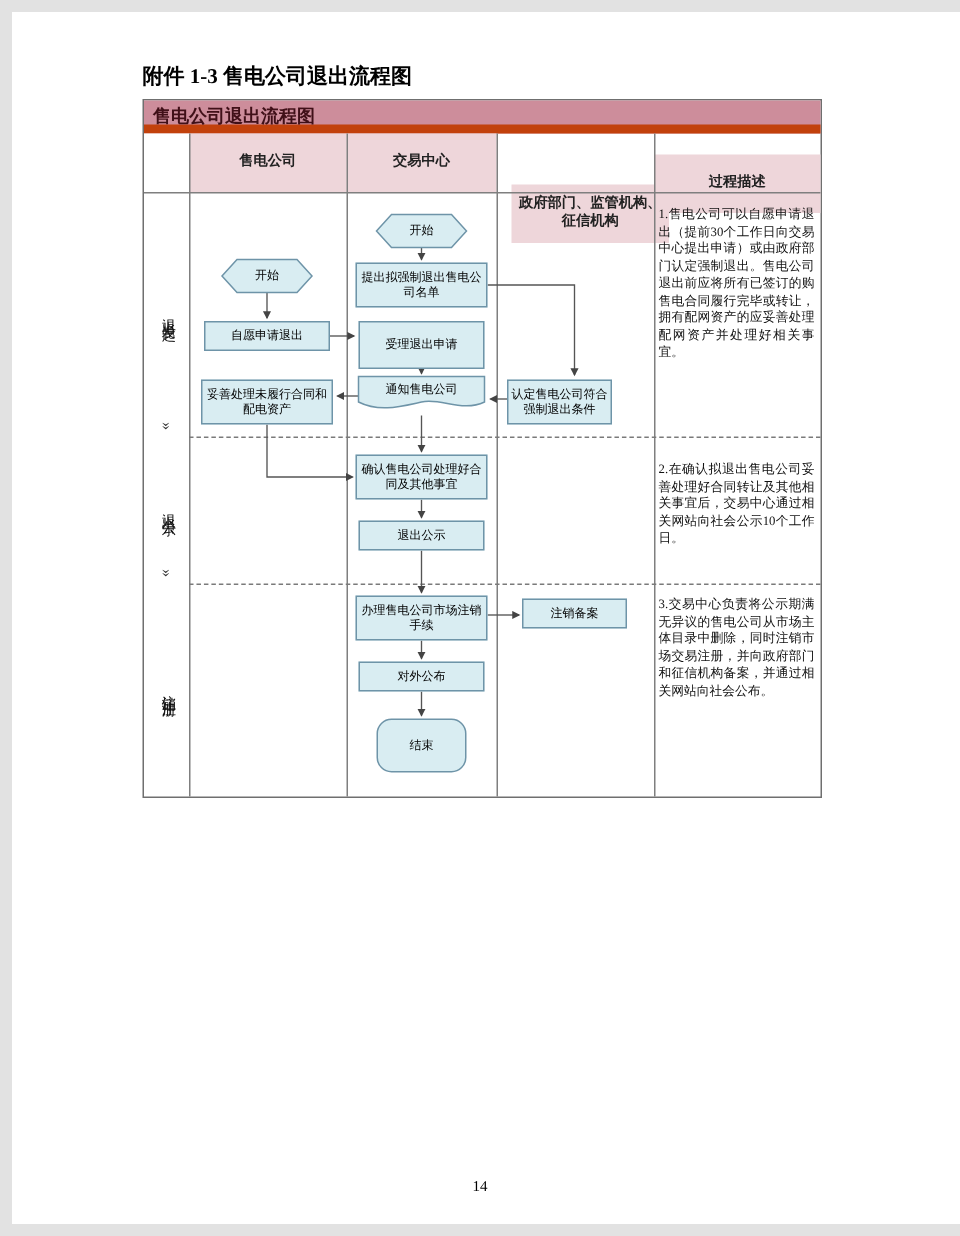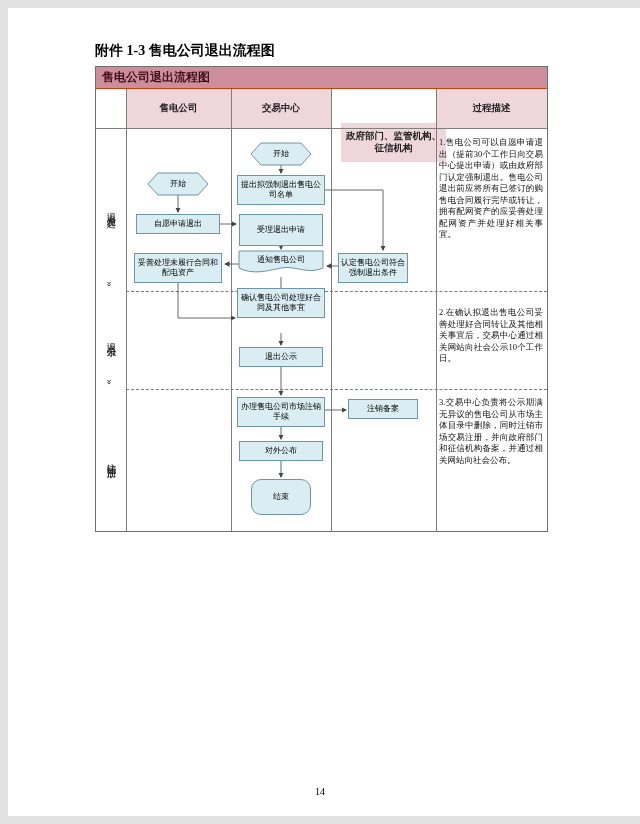--- a/index.html
+++ b/index.html
@@ -1,26 +1,26 @@
 <!DOCTYPE html>
 <html><head>
 <meta charset="utf-8">
 <style>
   html,body{margin:0;padding:0;}
   body{width:640px;height:824px;background:#e2e2e2;position:relative;font-family:"Liberation Serif",serif;}
   .page{position:absolute;left:8px;top:8px;width:624px;height:808px;background:#ffffff;padding-left:27px;}
   .doc-title{position:absolute;left:87px;top:34px;font-size:14px;font-weight:bold;color:#000;}
   .chart{position:absolute;left:87px;top:58px;width:451px;height:464px;border:1px solid #6f6f6f;background:#fff;}
-  .chart-title{position:absolute;left:0;top:0;width:451px;height:22px;background:#cd8d9b;border-bottom:1px solid #c2410c;box-sizing:border-box;font-size:12px;font-weight:bold;line-height:21px;padding-left:6px;color:#401018;font-family:"Liberation Sans",sans-serif;}
+  .chart-title{position:absolute;left:0;top:0;width:451px;height:22px;background:#cd8d9b;border-bottom:6px solid #c2410c;box-sizing:border-box;font-size:12px;font-weight:bold;line-height:21px;padding-left:6px;color:#401018;font-family:"Liberation Sans",sans-serif;}
   .hcell{position:absolute;top:22px;height:39px;background:#eed6da;display:flex;align-items:center;justify-content:center;text-align:center;font-size:9.5px;font-weight:bold;color:#222;box-sizing:border-box;padding:0 4px;line-height:1.25;}
   .hc0{left:0;width:30px;background:#fff;}
   .hc1{left:30px;width:105px;}
   .hc2{left:135px;width:100px;}
   .hc3{left:245px;width:105px;margin-top:34px;}
-  .hc4{left:340px;width:111px;}
+  .hc4{left:340px;width:111px;margin-top:14px;}
   .hbot{position:absolute;left:0;top:61px;width:451px;height:1px;background:#7f7f7f;}
   .vline{position:absolute;top:22px;height:442px;width:1px;background:#7f7f7f;}
   .v1{left:30px}.v2{left:135px}.v3{left:235px}.v4{left:340px}
   .dash{position:absolute;left:30px;width:421px;border-top:1px dashed #7a7a7a;height:0;}
   .da{top:224px}.db{top:322px}
   .phase{position:absolute;left:0;width:30px;display:flex;align-items:center;justify-content:center;}
   .ph1{top:62px;height:160px}.ph2{top:226px;height:92px}.ph3{top:324px;height:136px}
   .phase span{writing-mode:vertical-rl;text-orientation:upright;font-size:9.5px;letter-spacing:2px;color:#111;}
   .chev{position:absolute;left:0;width:30px;text-align:center;font-size:11px;color:#333;transform:rotate(90deg);}
   .ca{top:211px}.cb{top:309px}
@@ -28,21 +28,21 @@
   .node{position:absolute;display:flex;align-items:center;justify-content:center;text-align:center;font-size:8px;line-height:1.2;color:#000;box-sizing:border-box;padding:1px 2px;}
   .rect{background:#d9edf2;border:1px solid #6e94a8;}
   .plain{background:transparent;border:none;}
   .n-s1{left:52px;top:106px;width:60px;height:22px}
   .n-s2{left:40px;top:147px;width:84px;height:20px}
   .n-s3{left:38px;top:186px;width:88px;height:30px}
   .n-c1{left:155px;top:76px;width:60px;height:22px}
   .n-c2{left:141px;top:108px;width:88px;height:30px}
   .n-c3{left:143px;top:147px;width:84px;height:32px}
   .n-c4{left:143px;top:184px;width:84px;height:18px}
-  .n-c5{left:141px;top:221px;width:88px;height:30px}
+  .n-c5{left:141px;top:236px;width:88px;height:30px}
   .n-c6{left:143px;top:280px;width:84px;height:20px}
   .n-c7{left:141px;top:330px;width:88px;height:30px}
   .n-c8{left:143px;top:374px;width:84px;height:20px}
   .n-c9{left:155px;top:412px;width:60px;height:36px;border-radius:10px}
   .n-g1{left:242px;top:186px;width:70px;height:30px}
   .n-g2{left:252px;top:332px;width:70px;height:20px}
   .desc{position:absolute;left:343px;width:104px;font-size:8.5px;line-height:11.5px;color:#111;text-align:justify;}
   .d1{top:70px}.d2{top:240px}.d3{top:330px}
   .pageno{position:absolute;left:0;width:624px;top:778px;text-align:center;font-size:10px;color:#000;}
 </style>

